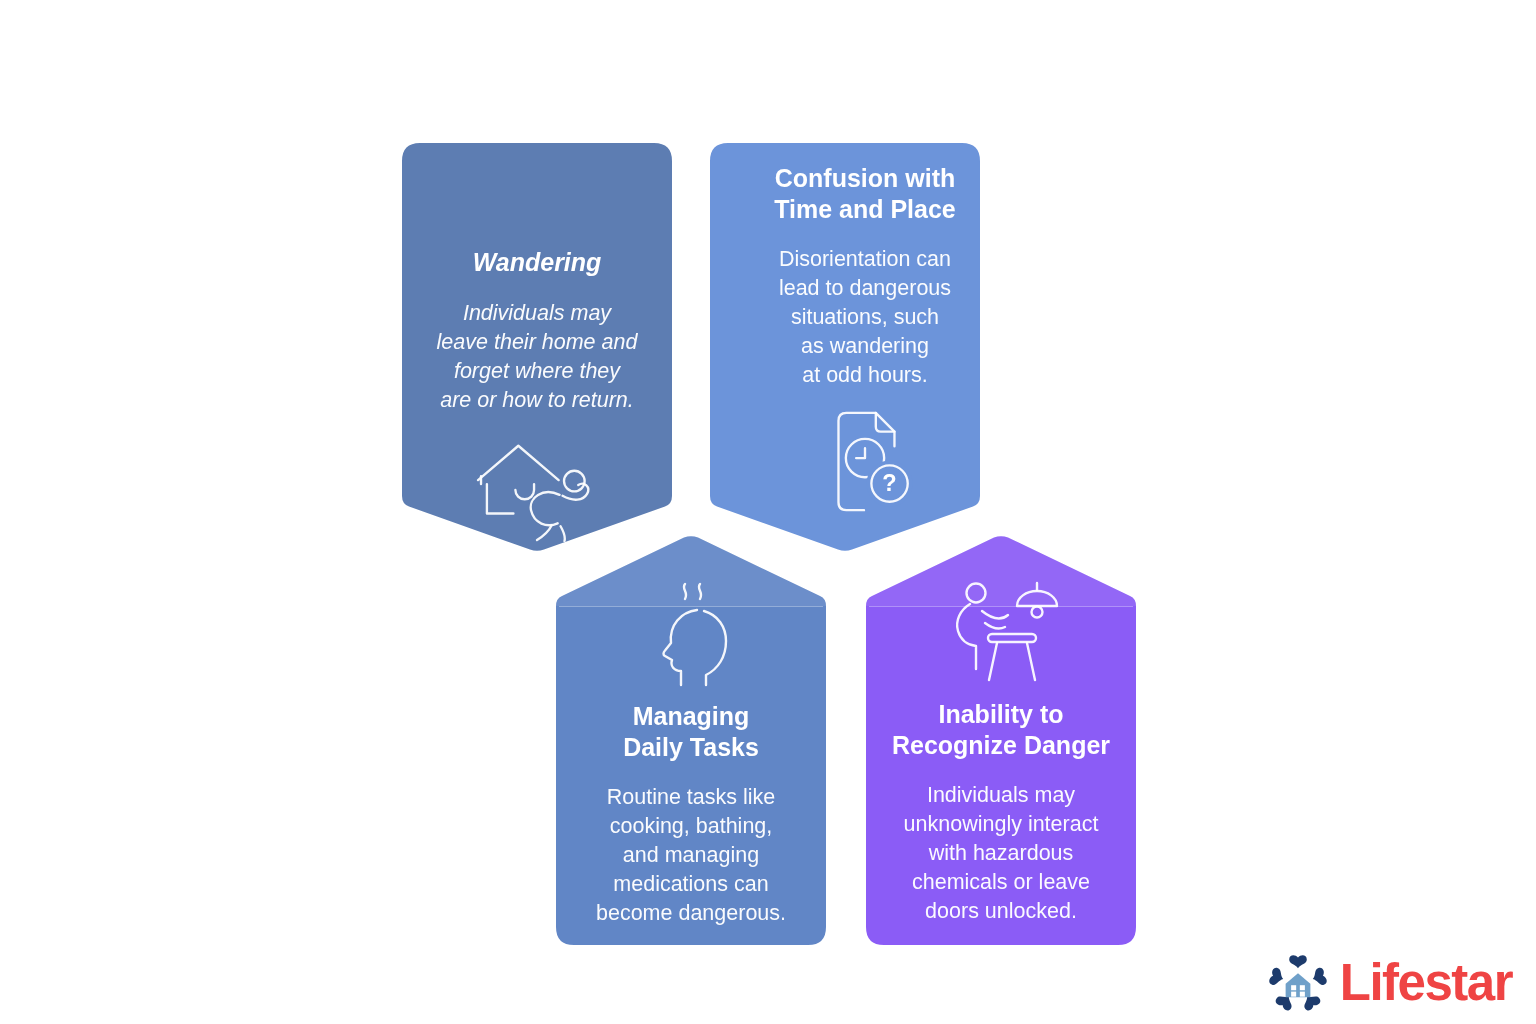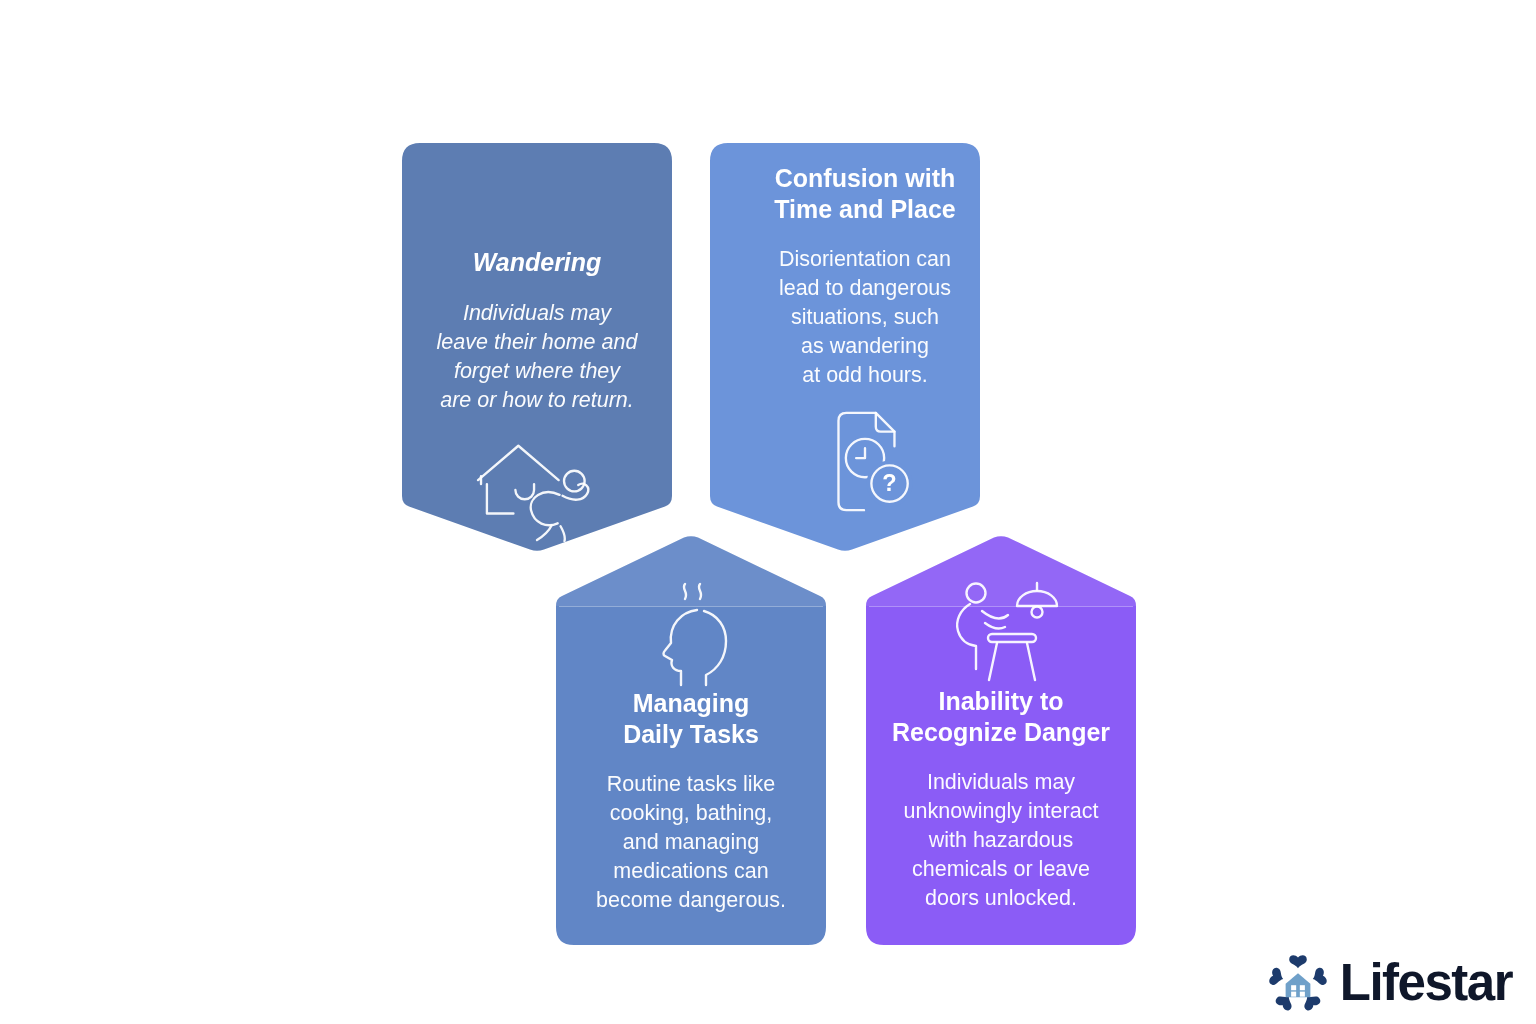--- a/index.html
+++ b/index.html
@@ -34,21 +34,21 @@
   .c3 { left:556px; top:535px; }
   .c4 { left:866px; top:535px; }
 
   .c1 .inner { padding-top:104px;font-style:italic; }
   .c2 .inner { padding-top:20px; }
   .c3 .inner, .c4 .inner { padding-top:45px; }
   .c2 .card-body { width:206px; }
   .c4 .card-body { width:238px; }
 
   .top-card .card-icon { margin-top:17px; }
-  .bottom-card .card-title { }
+  .bottom-card .card-title { margin-top:13px; }
 
   .peak-tint {
     position:absolute; top:0; left:0; right:0; height:71px;
     background:rgba(255,255,255,.07); pointer-events:none;
   }
   .shoulder-line {
     position:absolute; top:71px; left:3px; right:3px; height:1px;
     background:rgba(255,255,255,.32); pointer-events:none;
   }
 
@@ -144,16 +144,16 @@
         <path class="petal" transform="rotate(288 36 39) translate(36 14)" d="M0 8 C-3 3.2 -9.6 3.6 -9.6 -1.6 C-9.6 -6.8 -3.2 -7.4 0 -3.6 C3.2 -7.4 9.6 -6.8 9.6 -1.6 C9.6 3.6 3 3.2 0 8 Z" fill="#1d3b6c"></path>
       </g>
       <path d="M36 27.5 L49.5 39 V53.5 H22.5 V39 Z" fill="#6fa0c9"></path>
       <g fill="#ffffff">
         <rect x="28.5" y="40.5" width="5.5" height="5.5"></rect>
         <rect x="38" y="40.5" width="5.5" height="5.5"></rect>
         <rect x="28.5" y="47.5" width="5.5" height="5.5"></rect>
         <rect x="38" y="47.5" width="5.5" height="5.5"></rect>
       </g>
     </svg>
-    <span class="logo-text" style="color: #0f172a;">Lifestar</span>
+    <span class="logo-text" style="color: #ef4444;">Lifestar</span>
   </div>
 
 </div>
 
 </body></html>

